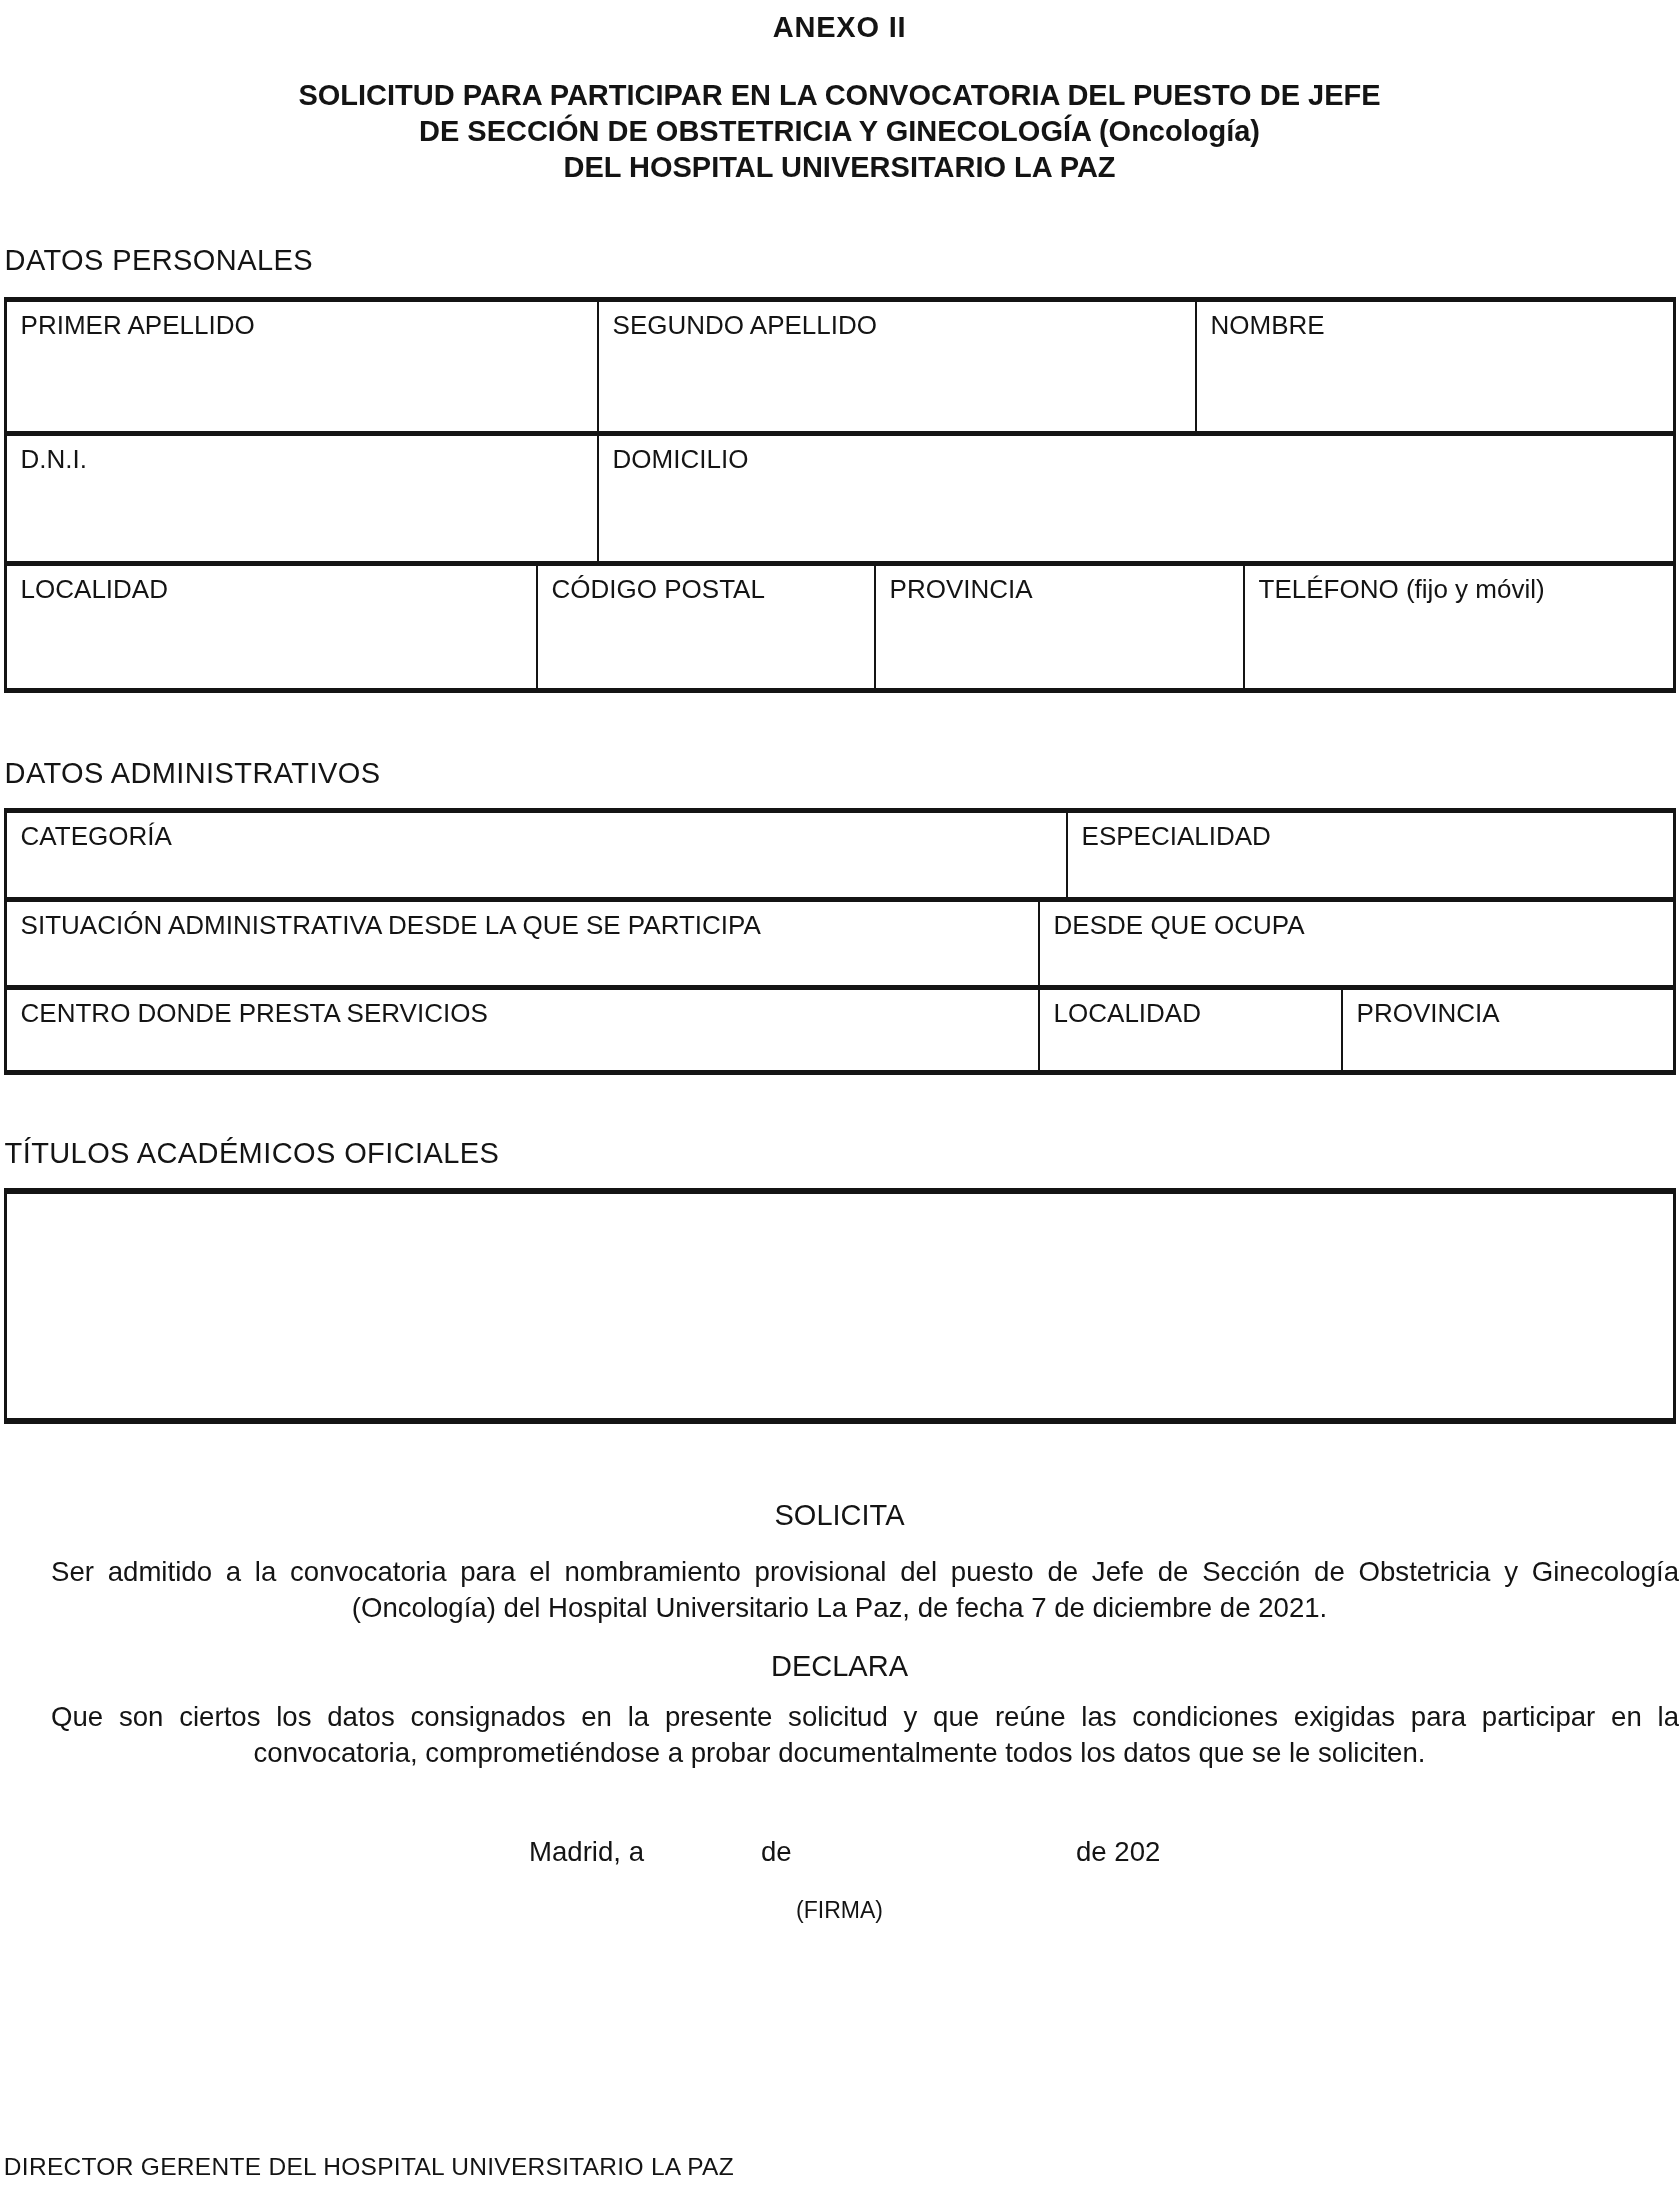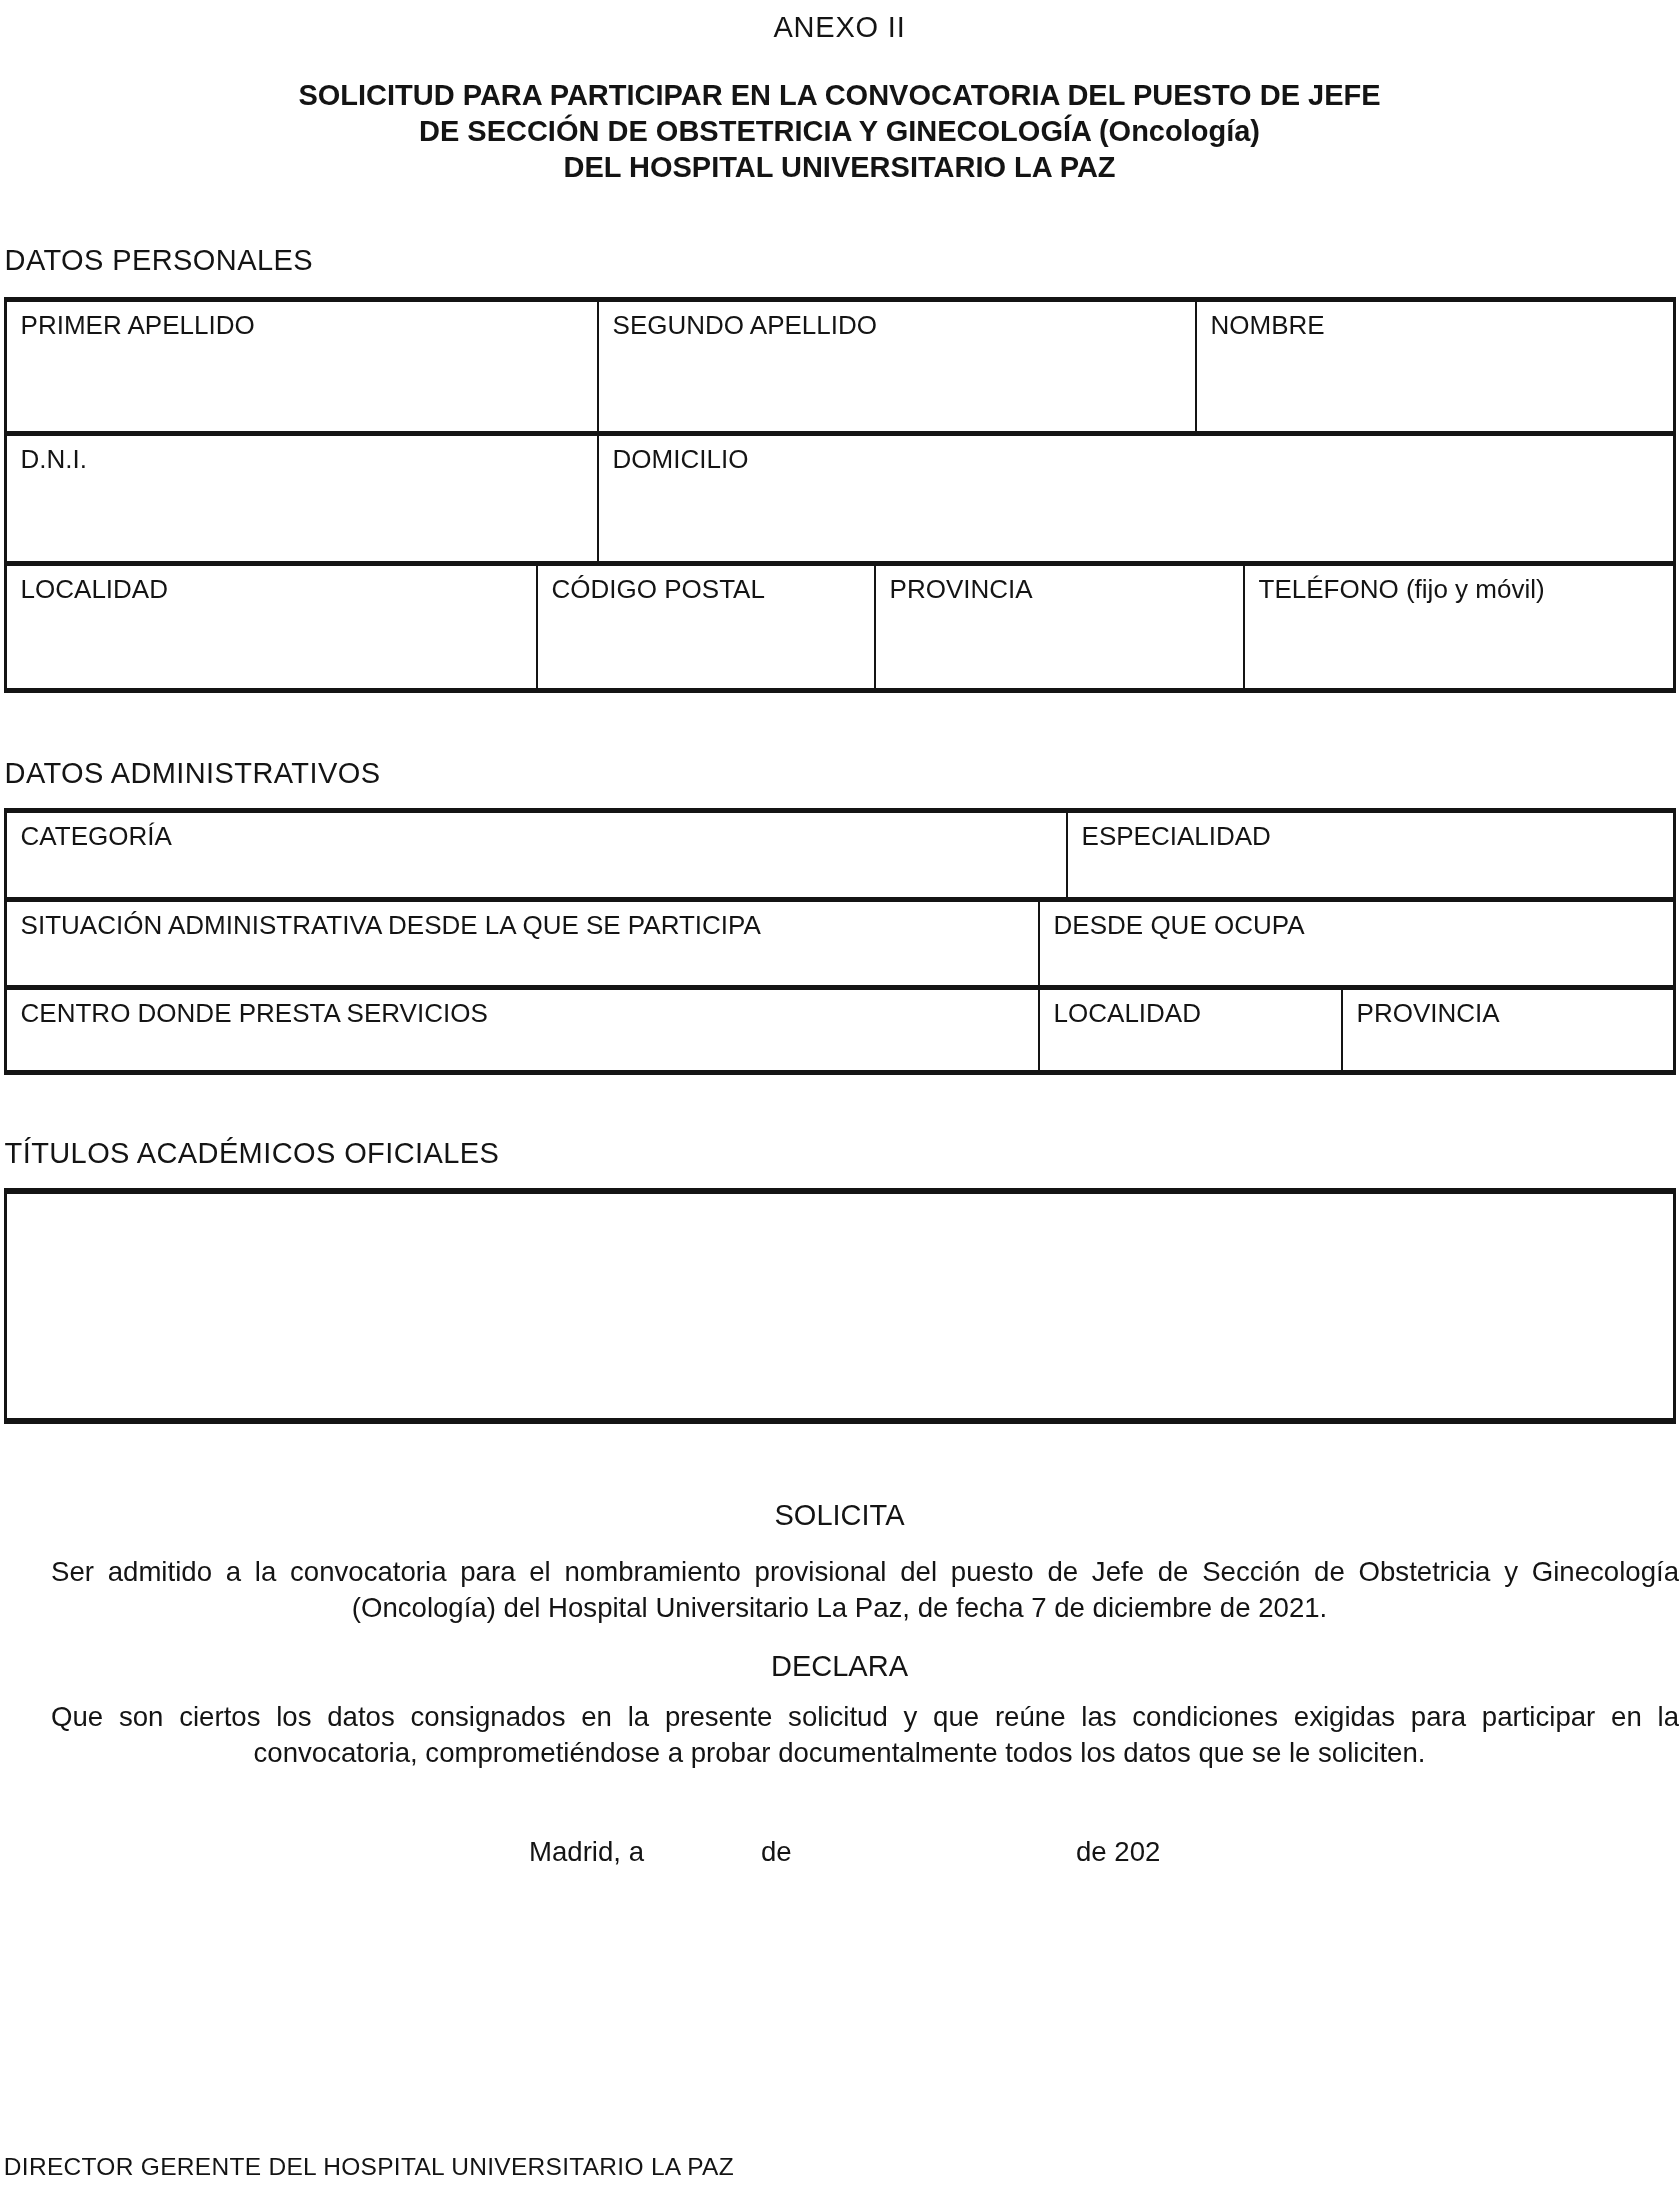--- a/index.html
+++ b/index.html
@@ -7,21 +7,21 @@
   .page {
     position: relative;
     width: 1679px;
     height: 2194px;
     background: #ffffff;
     color: #141414;
     font-family: "Liberation Sans", "DejaVu Sans", sans-serif;
     overflow: hidden;
   }
   .centered { position: absolute; left: 0; width: 100%; text-align: center; }
-  .anexo { top: 10.7px; font-size: 29px; font-weight: 400; letter-spacing: 0.8px; }
+  .anexo { top: 10.7px; font-size: 29px; font-weight: 700; letter-spacing: 0.8px; }
   .doc-title { top: 77px; font-size: 29px; font-weight: 700; line-height: 36px; }
   .section-heading {
     position: absolute; left: 4.6px;
     font-size: 29px; font-weight: 400; letter-spacing: 0.4px;
   }
   .sh-dp { top: 244px; }
   .sh-da { top: 757px; }
   .sh-ta { top: 1137px; }
 
   .form-table {
@@ -154,17 +154,18 @@
     <div class="line-just">Que son ciertos los datos consignados en la presente solicitud y que reúne las condiciones exigidas para participar en la</div>
     <div class="line-rest">convocatoria, comprometiéndose a probar documentalmente todos los datos que se le soliciten.</div>
   </div>
 
   <div class="madrid-line">
     <span class="mw-city">Madrid, a</span>
     <span class="mw-de1">de</span>
     <span class="mw-de2">de 202</span>
   </div>
 
+  <div class="centered firma">(FIRMA)</div>
 
   <div class="footer-line">DIRECTOR GERENTE DEL HOSPITAL UNIVERSITARIO LA PAZ</div>
 
 </div>
 
 
 </body></html>

